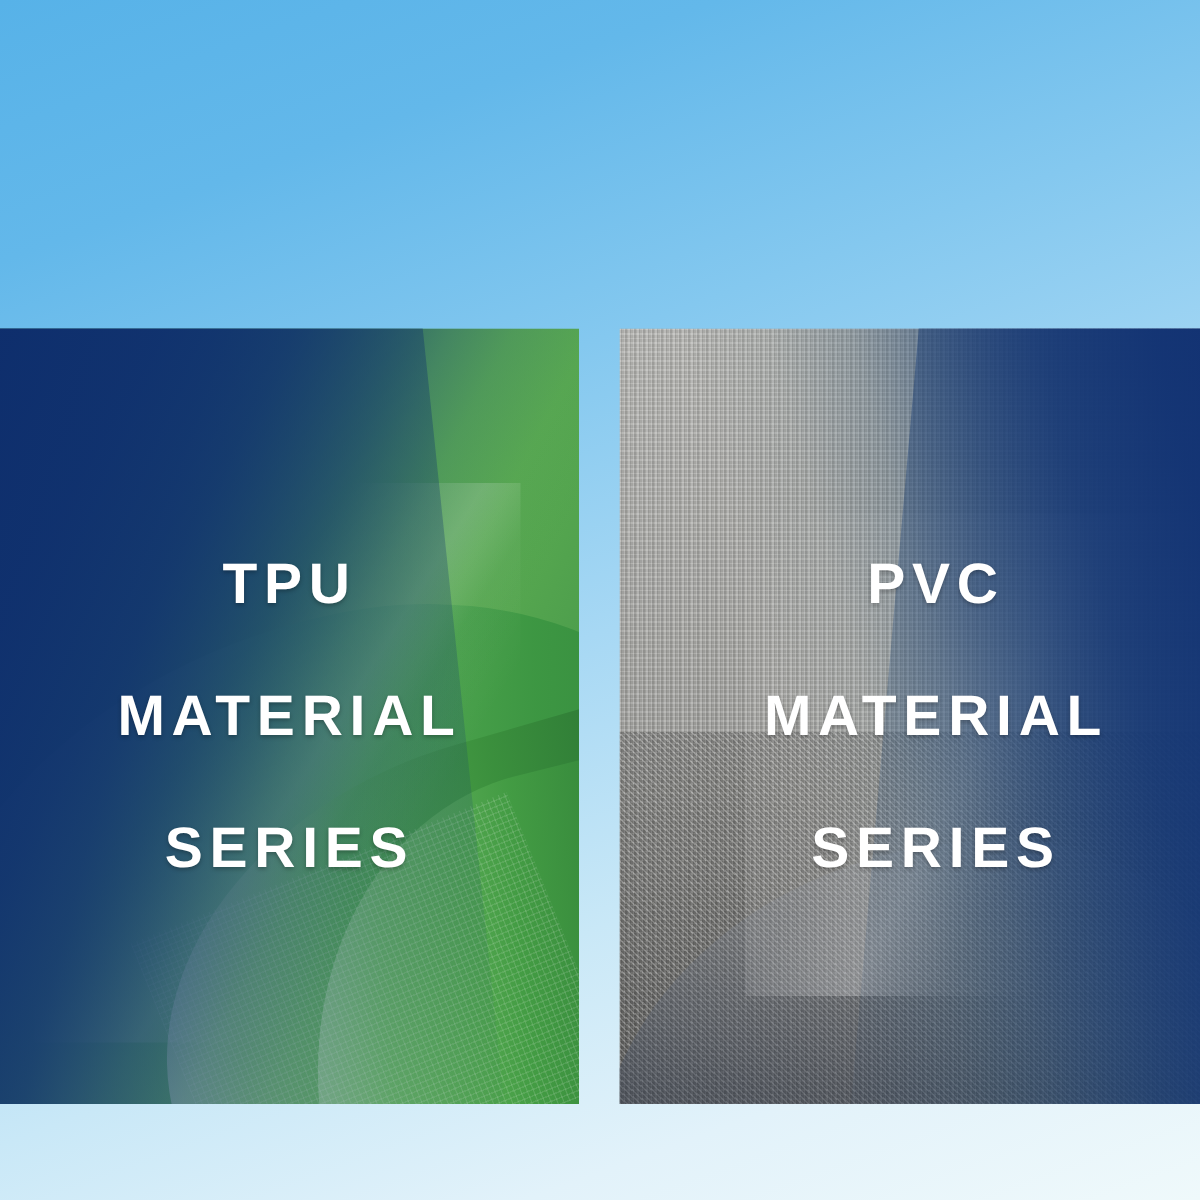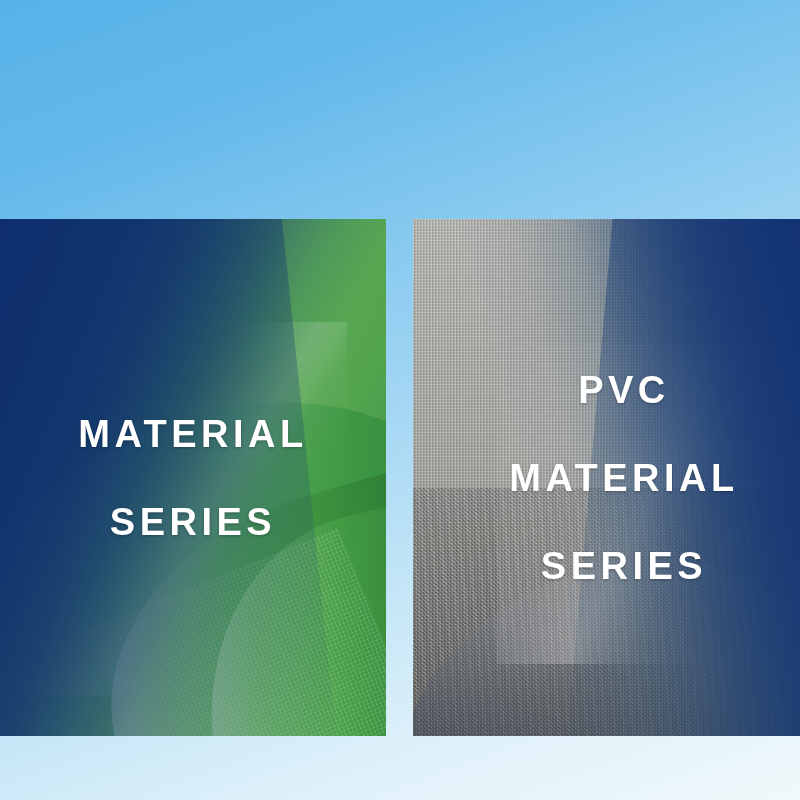--- a/index.html
+++ b/index.html
@@ -353,20 +353,21 @@
       <div class="photo tpu-base">
         <div class="tpu-sheet"></div>
         <div class="tpu-fold"></div>
         <div class="tpu-edge"></div>
         <div class="tpu-weave"></div>
         <div class="tpu-sheen"></div>
         <div class="tpu-overlay"></div>
         <div class="tpu-overlay2"></div>
       </div>
       <div class="card-caption">
+        <span class="caption-line">TPU</span>
         <span class="caption-line">MATERIAL</span>
         <span class="caption-line">SERIES</span>
       </div>
     </div>
 
     <div class="card card-right">
       <div class="photo pvc-base">
         <div class="pvc-weave"></div>
         <div class="pvc-band"></div>
         <div class="pvc-weave-diag"></div>

